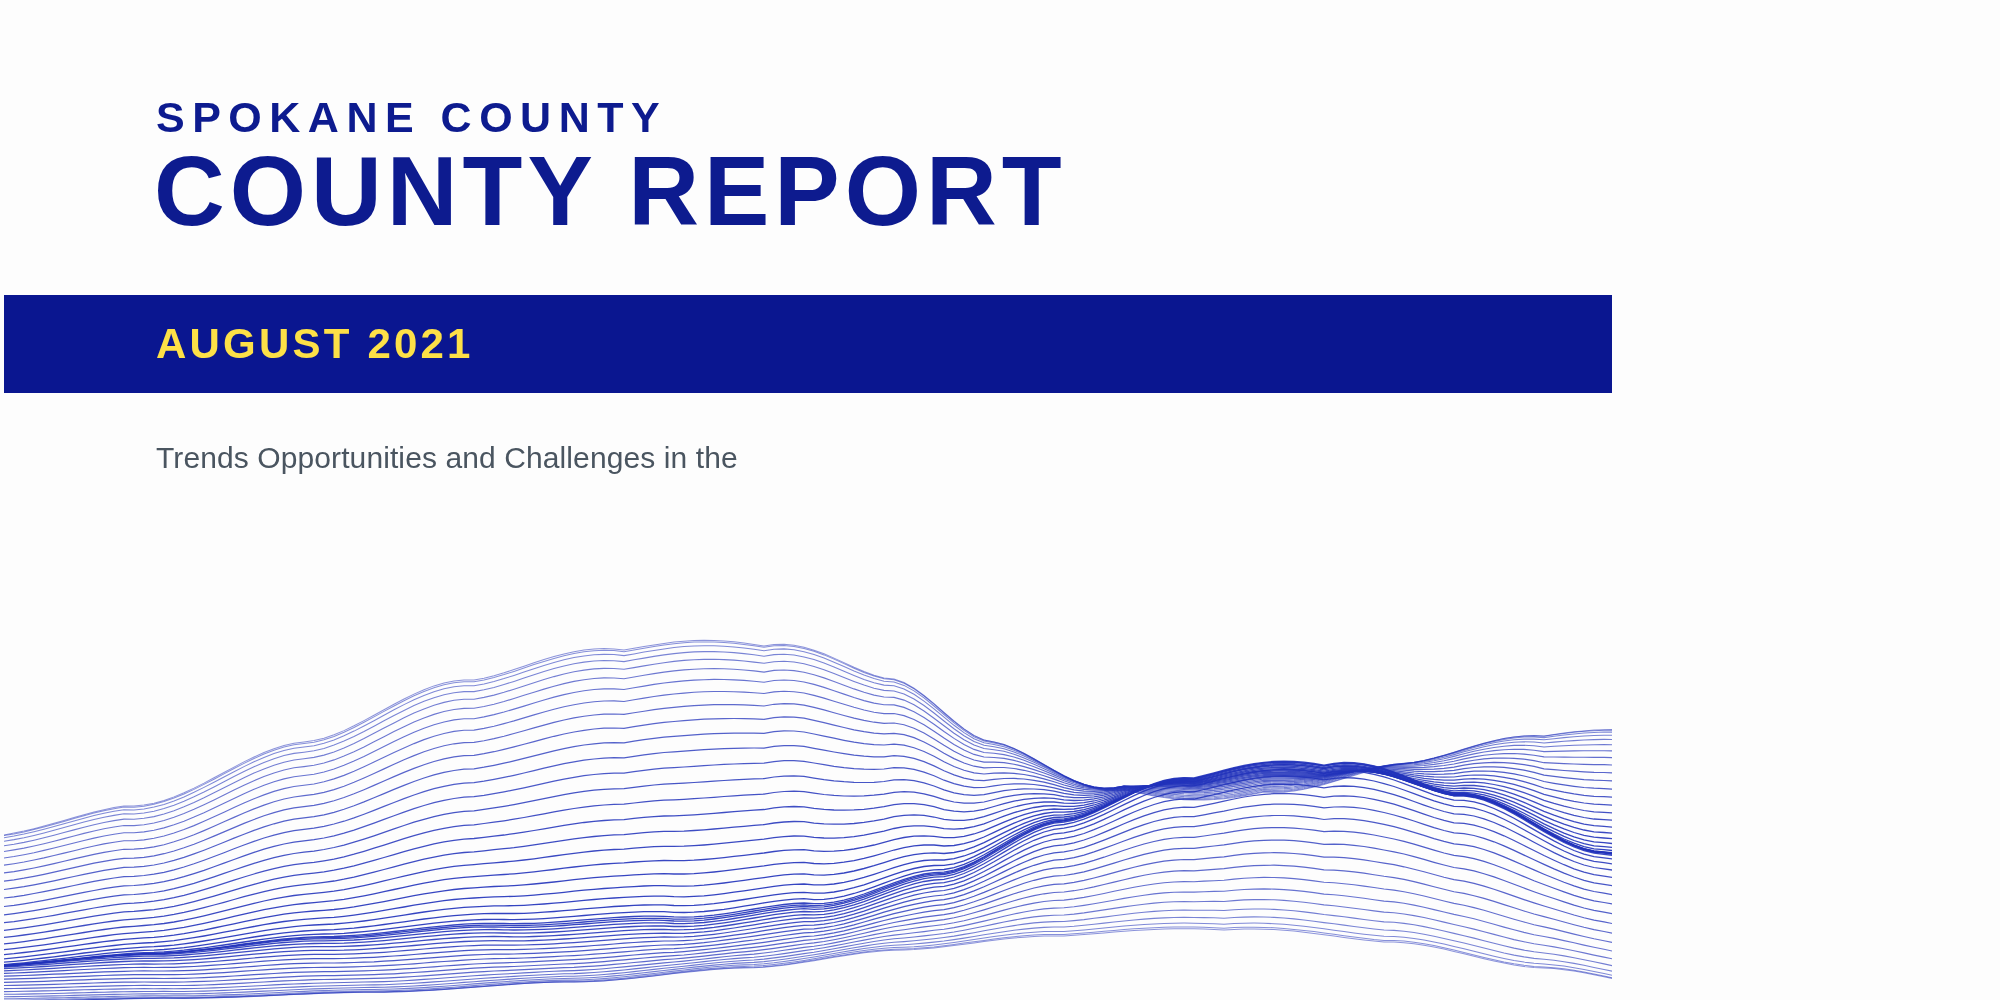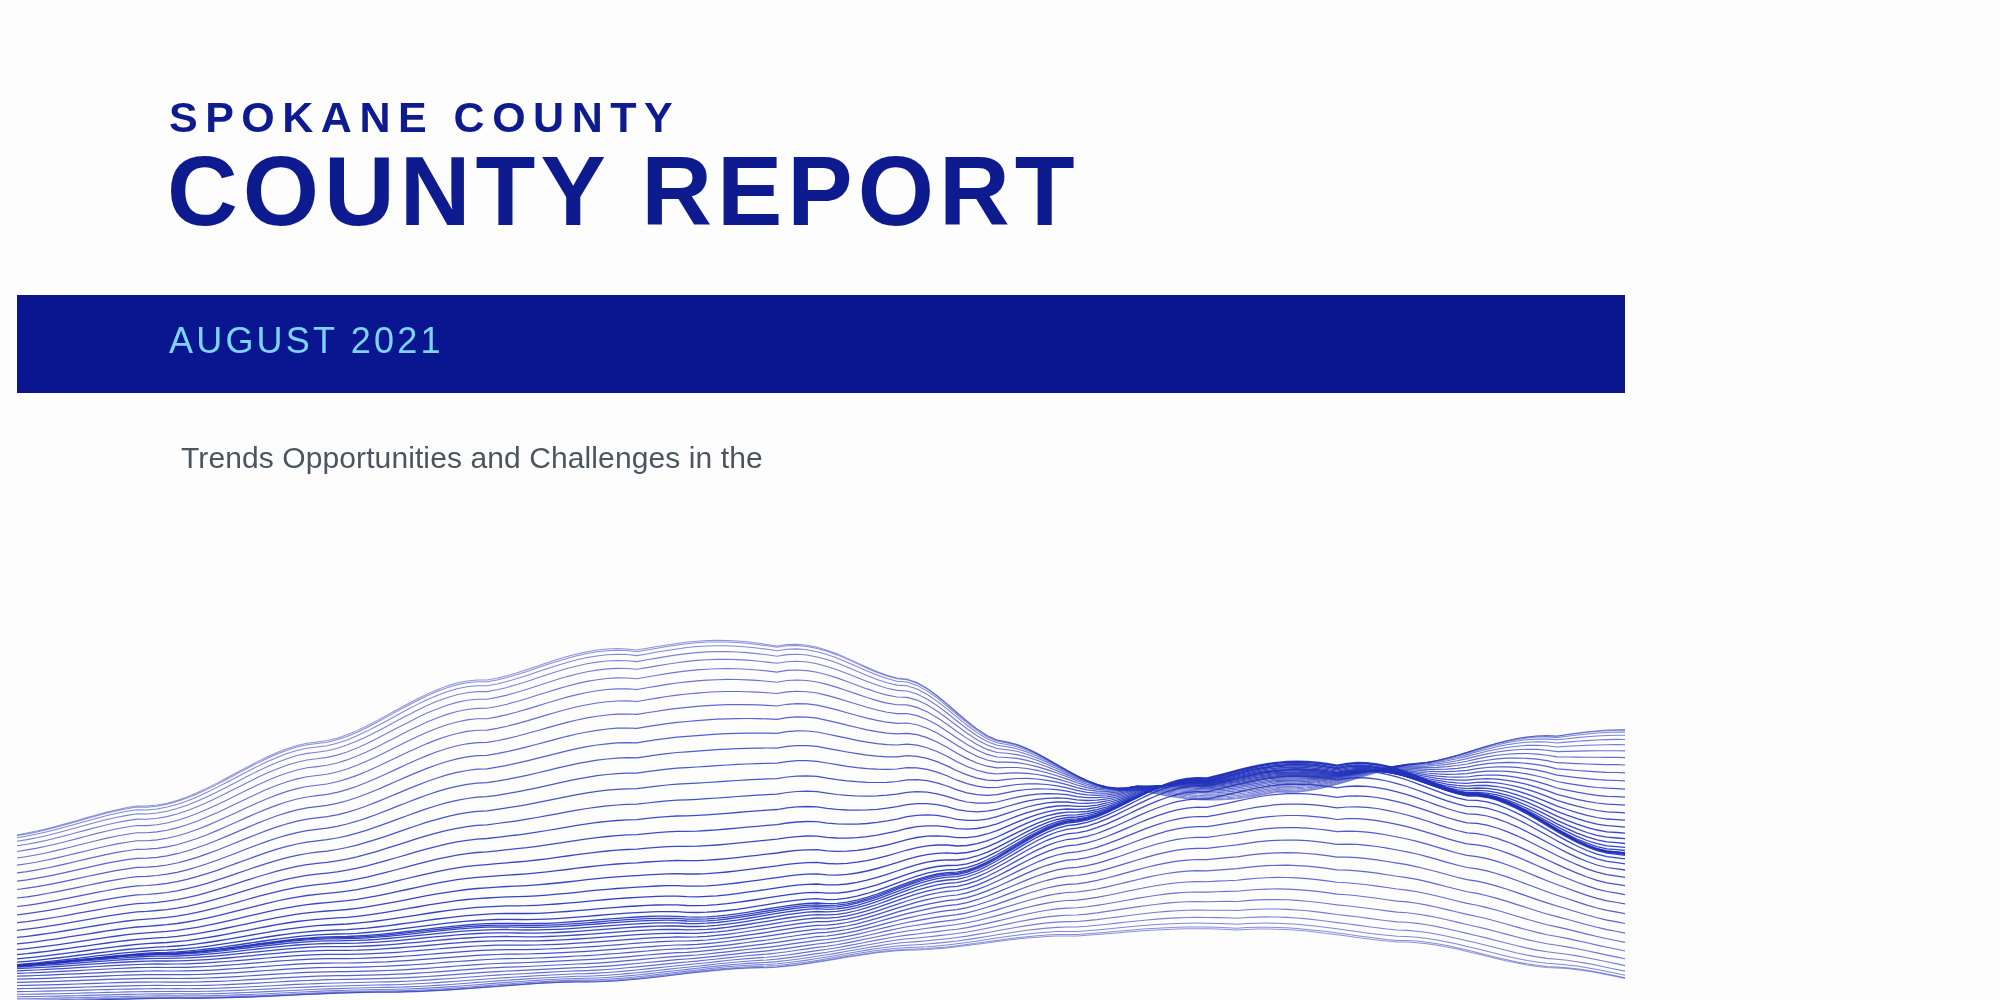--- a/index.html
+++ b/index.html
@@ -11,21 +11,21 @@
     width: 2000px;
     height: 1000px;
     overflow: hidden;
     font-family: "Liberation Sans", sans-serif;
     position: relative;
     background: #fdfdfd;
   }
 
   #page {
     position: absolute;
-    top: 0; left: 17px;
+    top: 0; left: 4px;
     width: 1584px;
     height: 1000px;
     background: #fdfdfd;
     overflow: hidden;
     padding-left: 24px;
   }
 
   
   #wave-art {
     position: absolute;
@@ -78,40 +78,39 @@
     width: 2000px;
     height: 98px;
     background: #0a1690;
     z-index: 4;
   }
 
   #date-label {
     position: absolute;
     left: 152px;
     top: 28px;
-    font-size: 36px;
-    font-weight: 400;
+    font-size: 42px;
+    font-weight: 700;
     letter-spacing: 3.2px;
-    color: #7dd3fc;
+    color: #fde047;
     line-height: 1;
     white-space: nowrap;
   }
 
   
   #subtitle-block {
     position: absolute;
     left: 152px;
     top: 437px;
     z-index: 3;
     font-size: 30px;
     font-weight: 400;
     color: #4a5560;
     line-height: 41px;
     letter-spacing: 0.1px;
-    margin-left: 12px;
   }
   .subtitle-line { display: block; white-space: nowrap; }
 </style>
 </head>
 <body>
 
 <div id="page">
 
   <svg id="wave-art" viewBox="0 0 2000 1000" preserveAspectRatio="none" xmlns="http://www.w3.org/2000/svg">
     <defs>

